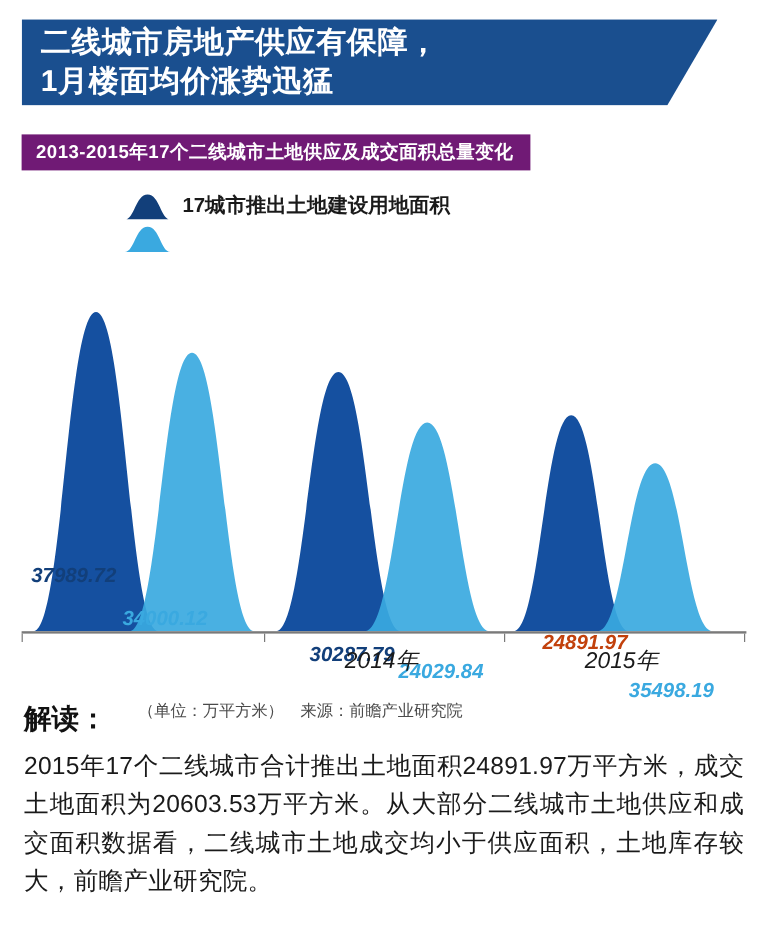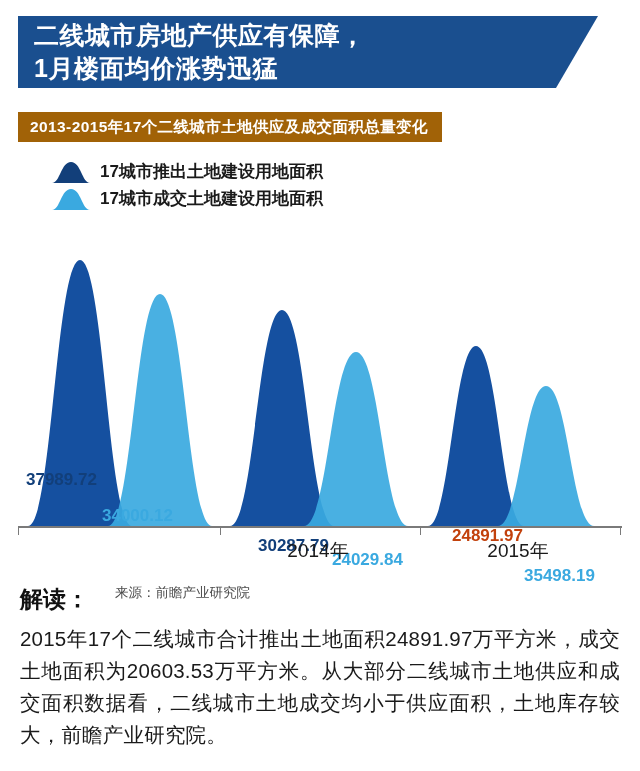--- a/index.html
+++ b/index.html
@@ -51,36 +51,36 @@
   .subtitle-wrap {
     position: relative;
     margin-top: 18px;
     height: 30px;
   }
   .subtitle-bar {
     position: absolute;
     left: 18px;
     top: 0;
     height: 30px;
-    background: #a16207;
+    background: #701a75;
     padding: 0 14px 0 12px;
     display: flex;
     align-items: center;
   }
   .subtitle-bar span {
     color: #ffffff;
     font-size: 15.5px;
     font-weight: bold;
     letter-spacing: 0.4px;
   }
 
   
   .legend {
     margin-top: 16px;
-    padding-left: 52px;
+    padding-left: 104px;
   }
   .legend-row {
     display: flex;
     align-items: center;
     height: 27px;
   }
   .legend-mark {
     width: 38px;
     height: 22px;
     margin-right: 10px;
@@ -96,20 +96,21 @@
     color: #1a1a1a;
     font-weight: bold;
   }
 
   
   .chart {
     position: relative;
     margin-top: 14px;
     width: 585px;
     height: 340px;
+    font-style: italic;
   }
   .chart-plot {
     position: absolute;
     left: 18px;
     top: 0;
     width: 604px;
     height: 300px;
   }
   .axis-line {
     position: absolute;
@@ -199,21 +200,20 @@
         </svg>
       </div>
       <div class="legend-label">17城市推出土地建设用地面积</div>
     </div>
     <div class="legend-row">
       <div class="legend-mark">
         <svg class="bell" viewBox="0 0 38 22" preserveAspectRatio="none" aria-hidden="true">
           <path d="M0,22 C8,22 9,1 19,1 C29,1 30,22 38,22 Z" fill="#3aa9e0"></path>
         </svg>
       </div>
-      <div class="legend-label">17城市成交土地建设用地面积</div>
     </div>
   </div>
 
   <div class="chart">
     <svg class="chart-plot" viewBox="0 0 604 300" preserveAspectRatio="none">
 
       <path d="M10,300 C34,300 38,34 62,34 C86,34 90,300 114,300 Z" fill="#1550a0"></path>
 
       <path d="M90,300 C114,300 118,68 142,68 C166,68 170,300 194,300 Z" fill="#3aa9e0" opacity="0.92"></path>
 
@@ -242,19 +242,20 @@
     <div class="bell-label" style="left:524px; top:340px; color:#3aa9e0;">35498.19</div>
 
     <div class="x-label" style="left:258px;">2014年</div>
     <div class="x-label" style="left:458px;">2015年</div>
   </div>
 
   <div class="commentary">
     <div class="comm-head">
       <div class="comm-title">解读：</div>
       <div class="comm-meta">
+        <span>（单位：万平方米）</span>
         <span>来源：前瞻产业研究院</span>
       </div>
     </div>
     <div class="comm-body">2015年17个二线城市合计推出土地面积24891.97万平方米，成交土地面积为20603.53万平方米。从大部分二线城市土地供应和成交面积数据看，二线城市土地成交均小于供应面积，土地库存较大，前瞻产业研究院。</div>
   </div>
 
 </div>
 
 </body></html>

